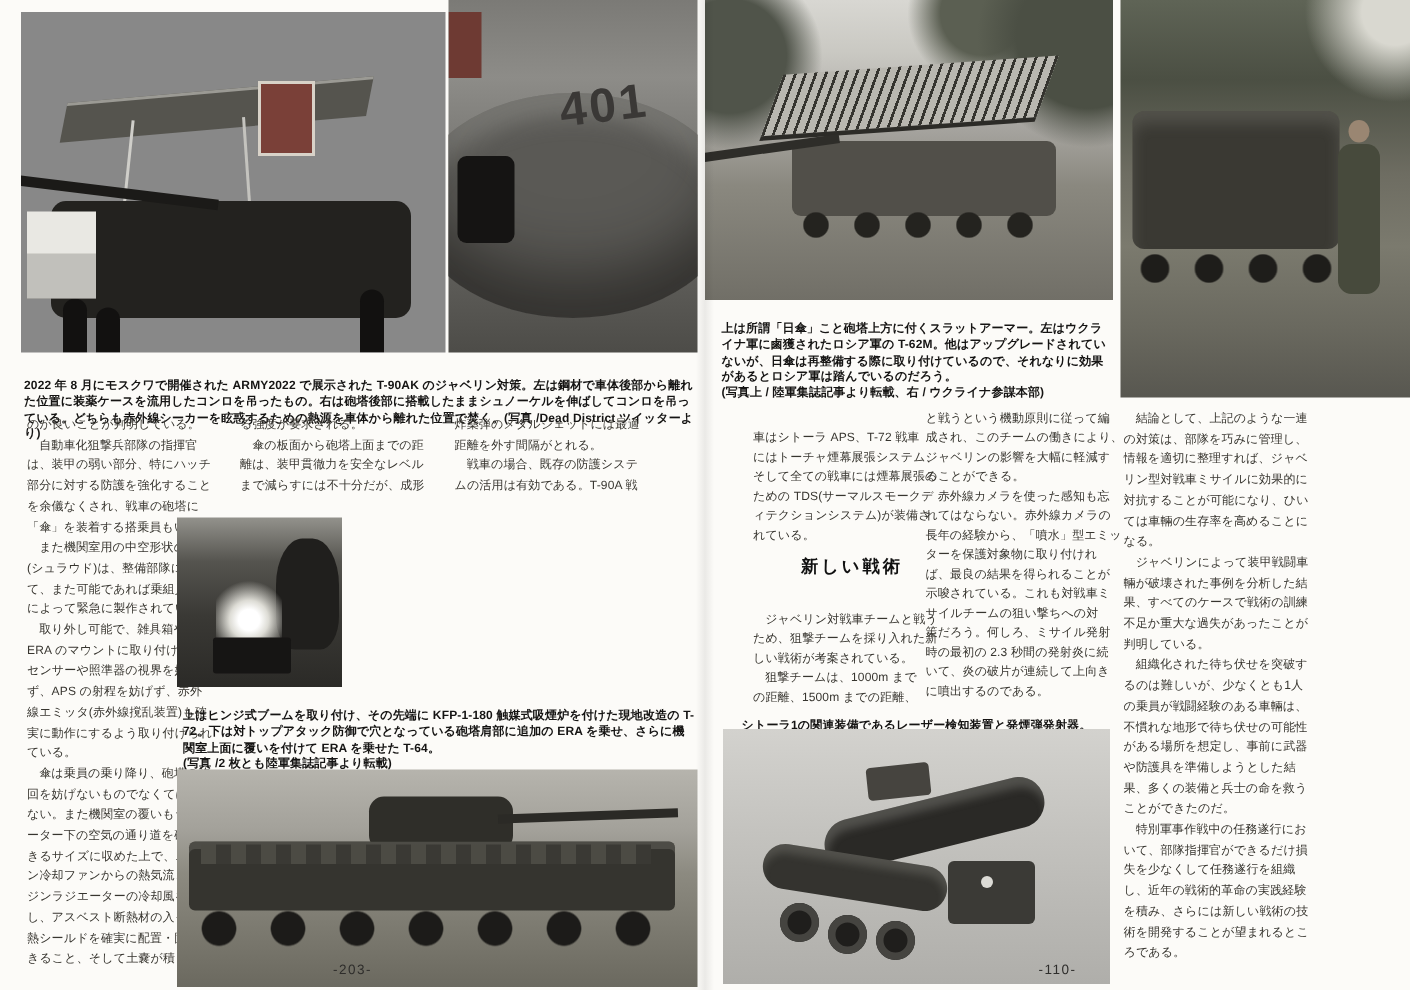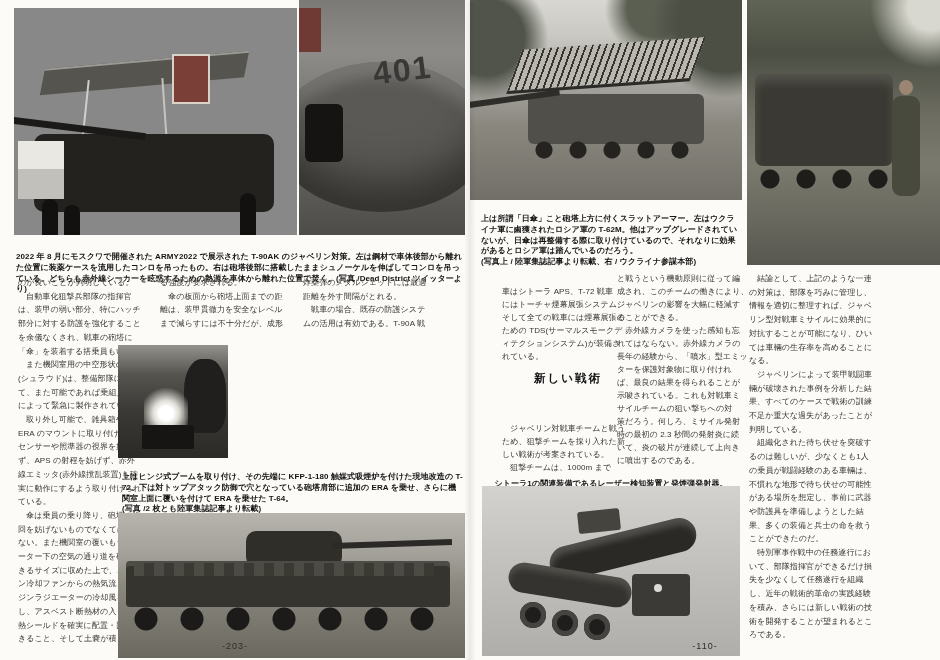--- a/index.html
+++ b/index.html
@@ -15,21 +15,21 @@
     position:absolute;font-size:8px;font-weight:bold;color:#151413;
     line-height:10.8px;white-space:pre-line;letter-spacing:0.1px;
   }
   .col{
     position:absolute;font-size:8px;line-height:13.7px;color:#37352f;
     white-space:pre-line;overflow:hidden;letter-spacing:0.1px;
   }
   .col-r{line-height:13px;}
   .heading{
     display:block;text-align:center;font-weight:bold;font-size:11.5px;color:#111;
-    margin:9px 0 24px 0;letter-spacing:2px;white-space:nowrap;
+    margin:9px 0 8px 0;letter-spacing:2px;white-space:nowrap;
   }
   .pagenum{position:absolute;width:460px;text-align:center;font-size:9px;color:#2e2d2b;letter-spacing:1px;top:641px;}
   
   .ph{position:absolute;overflow:hidden;background:#888;}
   .ph *{position:absolute;}
   
   .photoA{left:14px;top:8px;width:283px;height:227px;
     background:
       radial-gradient(ellipse 130px 80px at 14% 8%,#d2d1cc 0%,rgba(210,209,204,0) 70%),
       radial-gradient(ellipse 150px 70px at 60% 4%,#a9a8a3 0%,rgba(169,168,163,0) 70%),

